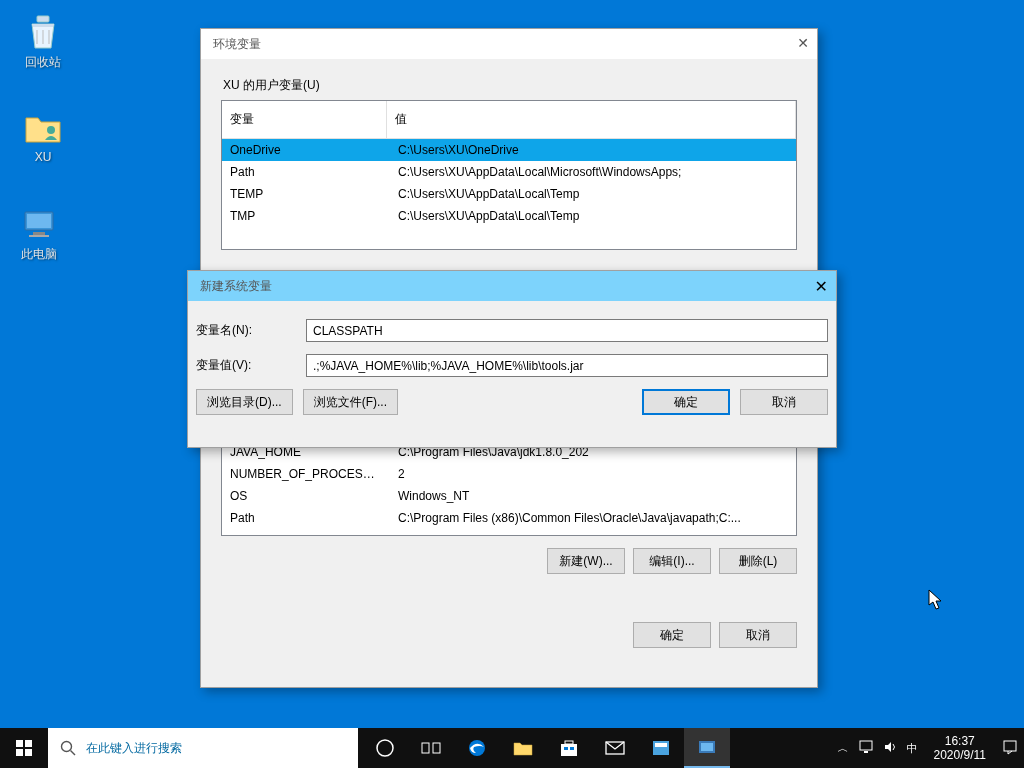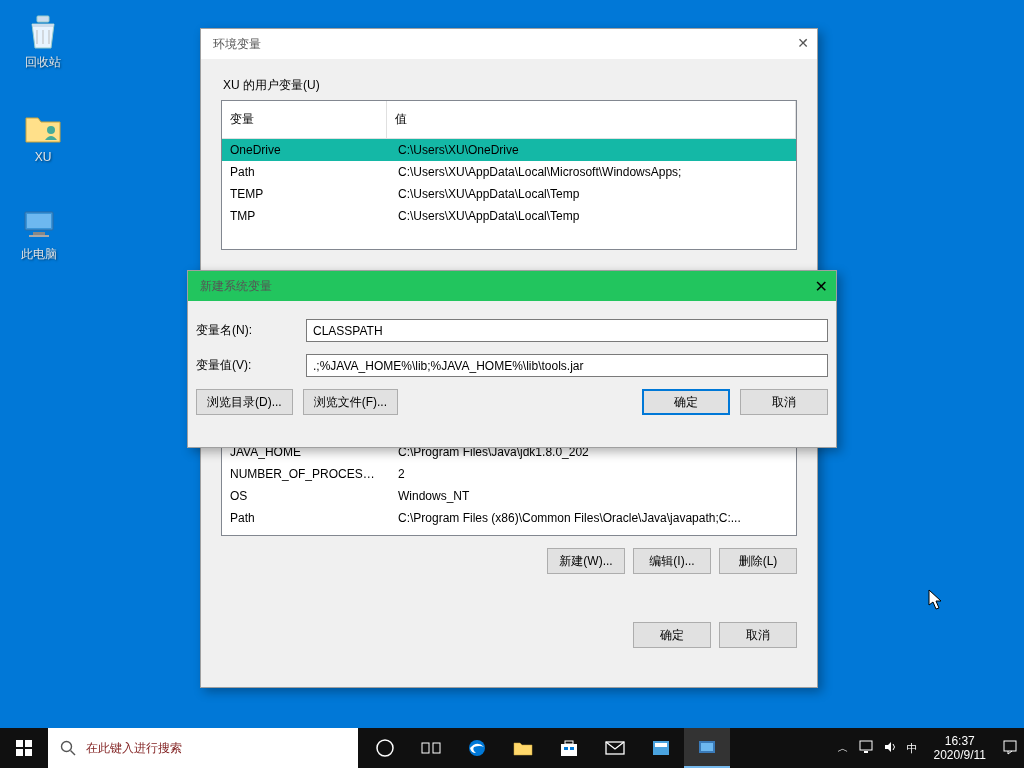--- a/index.html
+++ b/index.html
@@ -22,21 +22,21 @@
 .group-label { margin:4px 0 6px 2px; color:#000; }
 .var-table { border:1px solid #828790; background:#fff; width:100%; }
 .var-table .thead { display:flex; border-bottom:1px solid #e0e0e0; }
 .var-table .th { padding:10px 8px; border-right:1px solid #e0e0e0; }
 .var-table .th.c1 { width:165px; }
 .var-table .th.c2 { flex:1; }
 .var-table .row { display:flex; padding:2px 0; }
 .var-table .row .td { padding:2px 8px; white-space:nowrap; overflow:hidden; text-overflow:ellipsis; }
 .var-table .td.c1 { width:168px; }
 .var-table .td.c2 { flex:1; }
-.var-table .row.sel { background:#14b8a6; }
+.var-table .row.sel { background:#0ea5e9; }
 #user-table { height:150px; }
 #sys-table { height:96px; overflow:hidden; }
 
 .btn-row { display:flex; justify-content:flex-end; gap:8px; margin-top:12px; }
 .btn { min-width:78px; height:26px; border:1px solid #adadad; background:#e1e1e1; text-align:center; line-height:24px; cursor:pointer; padding:0 10px; }
 
 
 #new-dialog { left:187px; top:270px; width:650px; height:178px; background:#f0f0f0; z-index:10; }
 #new-dialog .body { padding:18px 8px 14px; }
 .field-row { display:flex; align-items:center; margin-bottom:12px; }
@@ -49,21 +49,21 @@
 .btn.primary { border:2px solid #0078d7; background:#e1e1e1; line-height:22px; }
 
 
 .cursor { position:absolute; left:928px; top:589px; z-index:999; }
 .cursor svg { width:16px; height:22px; }
 
 
 .taskbar { position:absolute; left:0; bottom:0; width:100%; height:40px; background:#101010; display:flex; align-items:center; color:#fff; }
 .tb-start { width:48px; height:40px; display:flex; align-items:center; justify-content:center; }
 .tb-start svg { width:16px; height:16px; }
-.tb-search { width:310px; height:40px; background:#fff; display:flex; align-items:center; color:#7f1d1d; padding:0 12px; gap:10px; }
+.tb-search { width:310px; height:40px; background:#fff; display:flex; align-items:center; color:#0369a1; padding:0 12px; gap:10px; }
 .tb-search svg { width:16px; height:16px; }
 .tb-icons { display:flex; align-items:center; height:40px; margin-left:4px; }
 .tb-icon { width:46px; height:40px; display:flex; align-items:center; justify-content:center; }
 .tb-icon.active { background:#333; border-bottom:2px solid #76b9ed; }
 .tb-icon svg { width:22px; height:22px; }
 .tb-tray { margin-left:auto; display:flex; align-items:center; padding-right:6px; gap:10px; }
 .tb-tray .t { font-size:11px; }
 .tb-clock { text-align:center; line-height:1.2; font-size:11px; padding:0 6px; }
 </style>
 </head>
@@ -166,21 +166,21 @@
     </div>
 
     <div class="btn-row" style="margin-top:48px;">
       <div class="btn">确定</div>
       <div class="btn">取消</div>
     </div>
   </div>
 </div>
 
 <div id="new-dialog" class="dialog">
-  <div class="titlebar" style="background:#22c55e;">
+  <div class="titlebar" style="background:#7dd3fc;">
     <span>新建系统变量</span>
     <span class="close" style="color:#000;font-size:16px">✕</span>
   </div>
   <div class="body">
     <div class="field-row">
       <div class="flabel">变量名(N):</div>
       <input type="text" value="CLASSPATH" style="">
     </div>
     <div class="field-row">
       <div class="flabel">变量值(V):</div>

